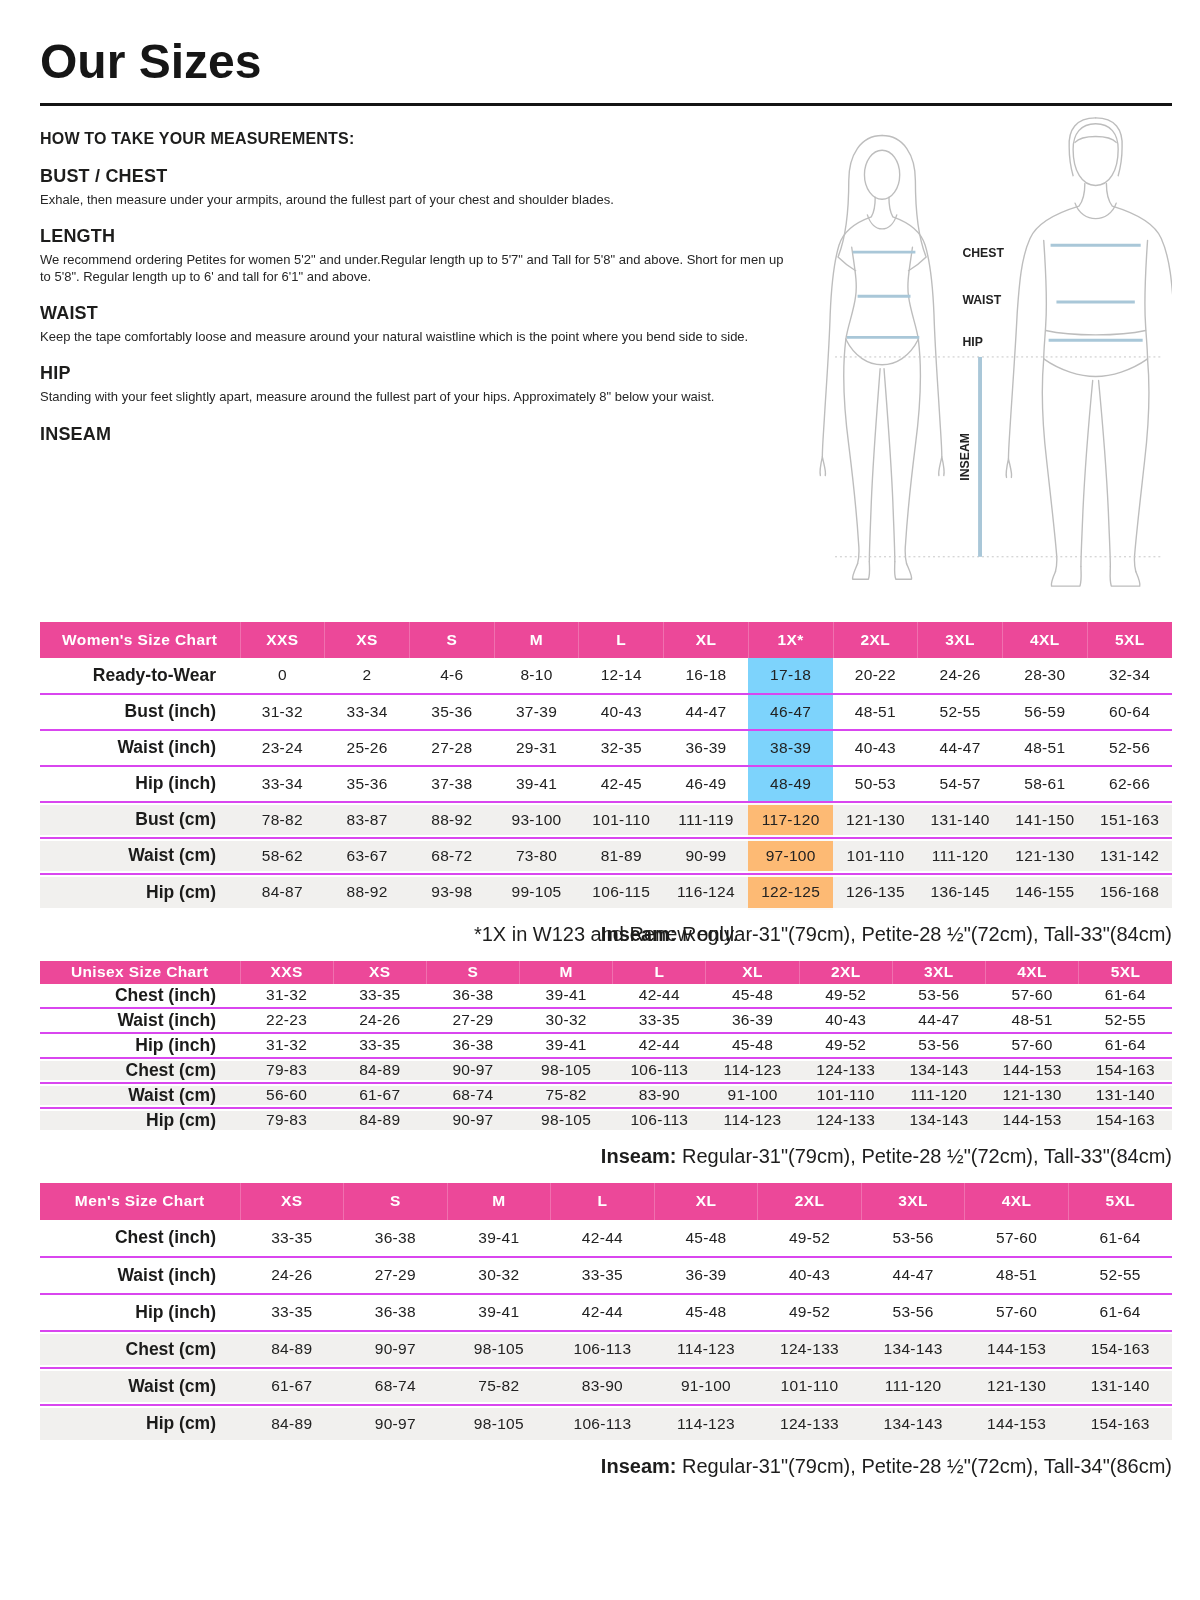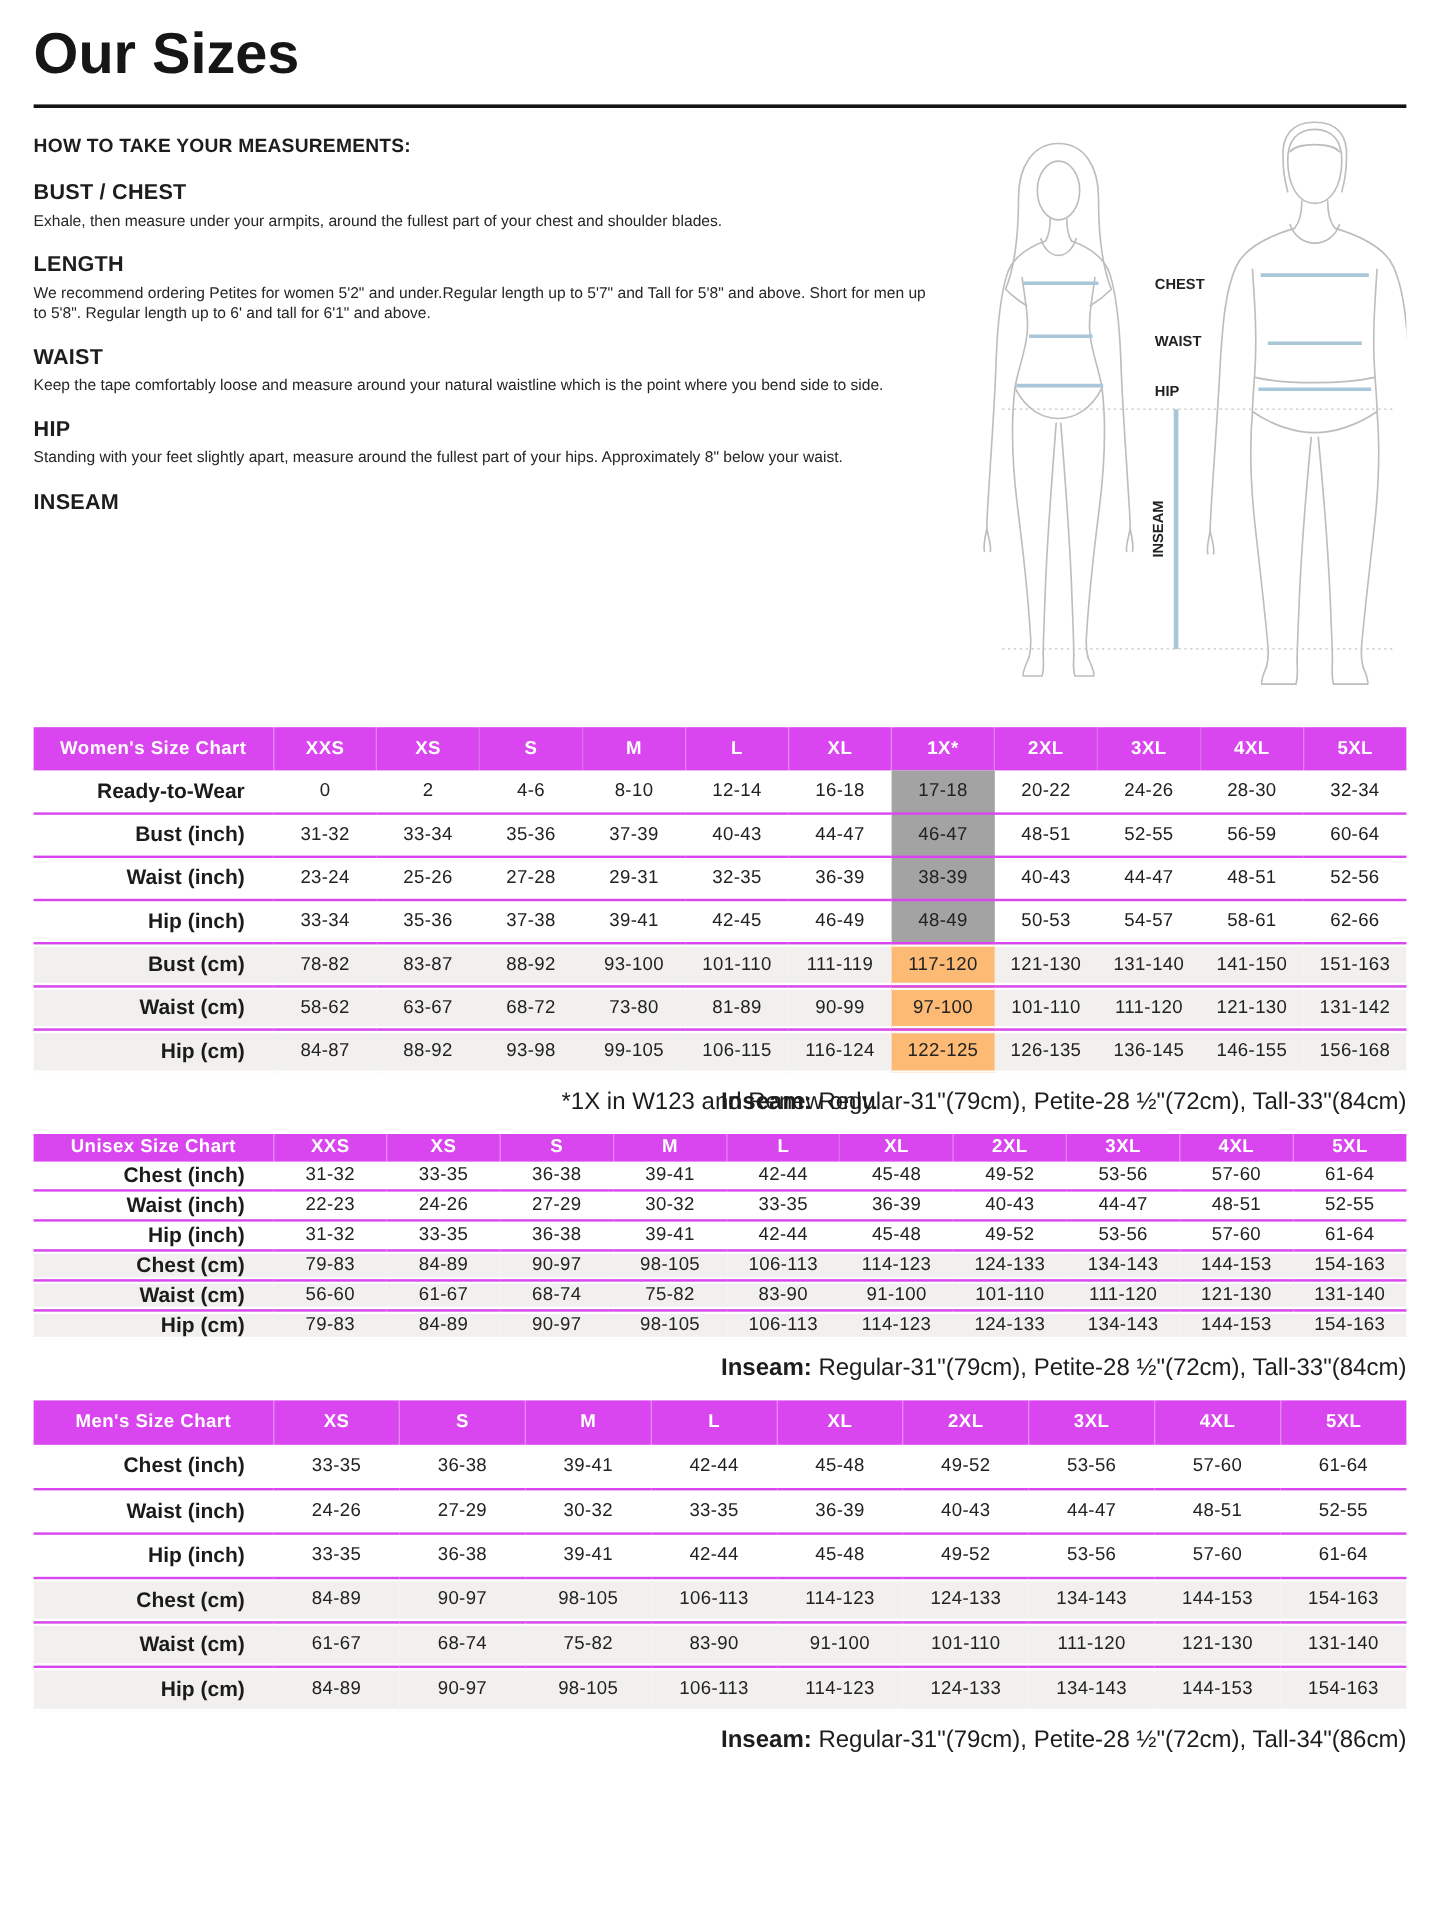--- a/index.html
+++ b/index.html
@@ -1,21 +1,21 @@
 <!DOCTYPE html>
 <html><head>
 <meta charset="utf-8">
 <style>
   html,body { margin:0; padding:0; }
   body {
     width:1200px; height:1600px; overflow:hidden;
     background:#ffffff; color:#1d1d1c;
     font-family:"Liberation Sans", sans-serif;
   }
-  .wrap { padding:20px 28px 0 28px; }
+  .wrap { padding:36px 28px 0 28px;margin-left:12px; }
 
   h1.page-title {
     margin:0 0 14px 0;
     font-size:48px; font-weight:bold; letter-spacing:0; color:#161616;
     line-height:1.1;
   }
   .title-rule { border:none; border-top:3px solid #141414; margin:0; }
 
   .top-section { position:relative; margin-top:24px; height:476px; }
   .howto { width:760px; }
@@ -23,36 +23,36 @@
   .howto h3 { font-size:18px; font-weight:bold; margin:18px 0 4px 0; letter-spacing:0.2px; }
   .howto p  { font-size:13px; line-height:1.32; margin:0; max-width:748px; color:#262626; }
 
   .diagram { position:absolute; top:-16px; right:0; width:380px; height:480px; }
 
   
   .size-table { margin-top:16px; }
   table { width:100%; border-collapse:collapse; table-layout:fixed; }
   col.labelcol { width:200px; }
   thead th {
-    background:#d946ef; color:#ffffff;
+    background:#ec4899; color:#ffffff;
     font-size:15.5px; font-weight:bold; letter-spacing:0.4px;
     border-left:1px solid rgba(255,255,255,0.22);
   }
   thead th:first-child { border-left:none; }
   tbody th {
     font-size:17.5px; font-weight:bold; text-align:right; padding-right:24px;
     white-space:nowrap; color:#1b1b1a;
   }
   tbody td { font-size:15.5px; text-align:center; letter-spacing:0.3px; color:#222; }
   tbody tr + tr { border-top:2px solid #d946ef; }
   tr.cm th, tr.cm td {
     background:#f1f0ee;
     box-shadow: inset 0 2px 0 #ffffff, inset 0 -2px 0 #ffffff;
   }
-  td.hl { background:#a3a3a3; }
+  td.hl { background:#7dd3fc; }
   tr.cm td.hl {
     background:#fdba74;
     box-shadow: inset 0 2px 0 #fbfbfa, inset 0 -2px 0 #fbfbfa;
   }
   .t0 tr { height:36px; }
   .t1 tr { height:23px; }
   .t2 tr { height:37px; }
 
   .fnrow { position:relative; height:24px; margin:11px 0 10px 0; font-size:20px; color:#1d1d1c; }
   .fn-center { position:absolute; left:50%; transform:translateX(-50%); top:2px; white-space:nowrap; }

